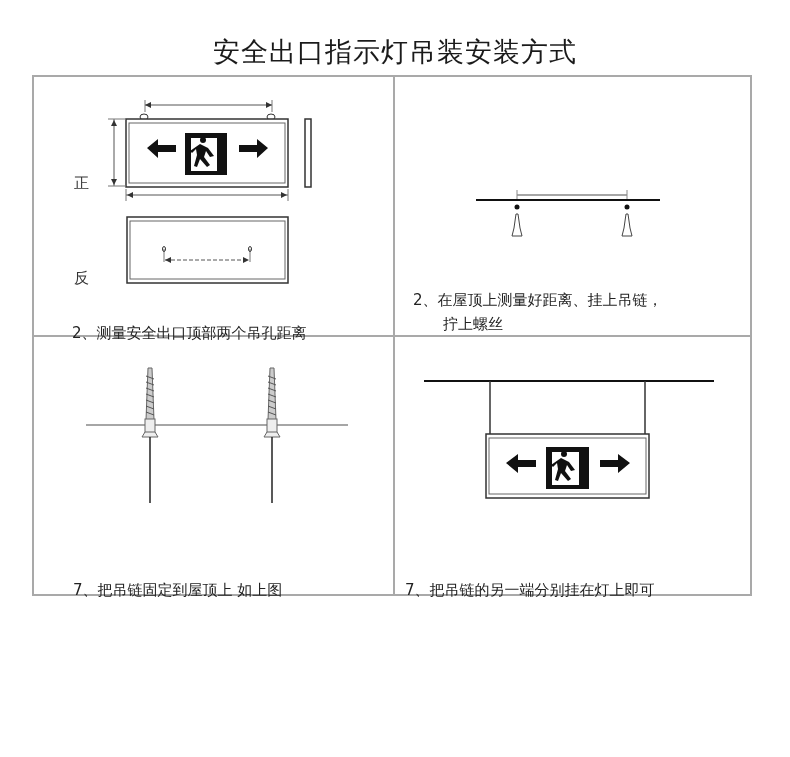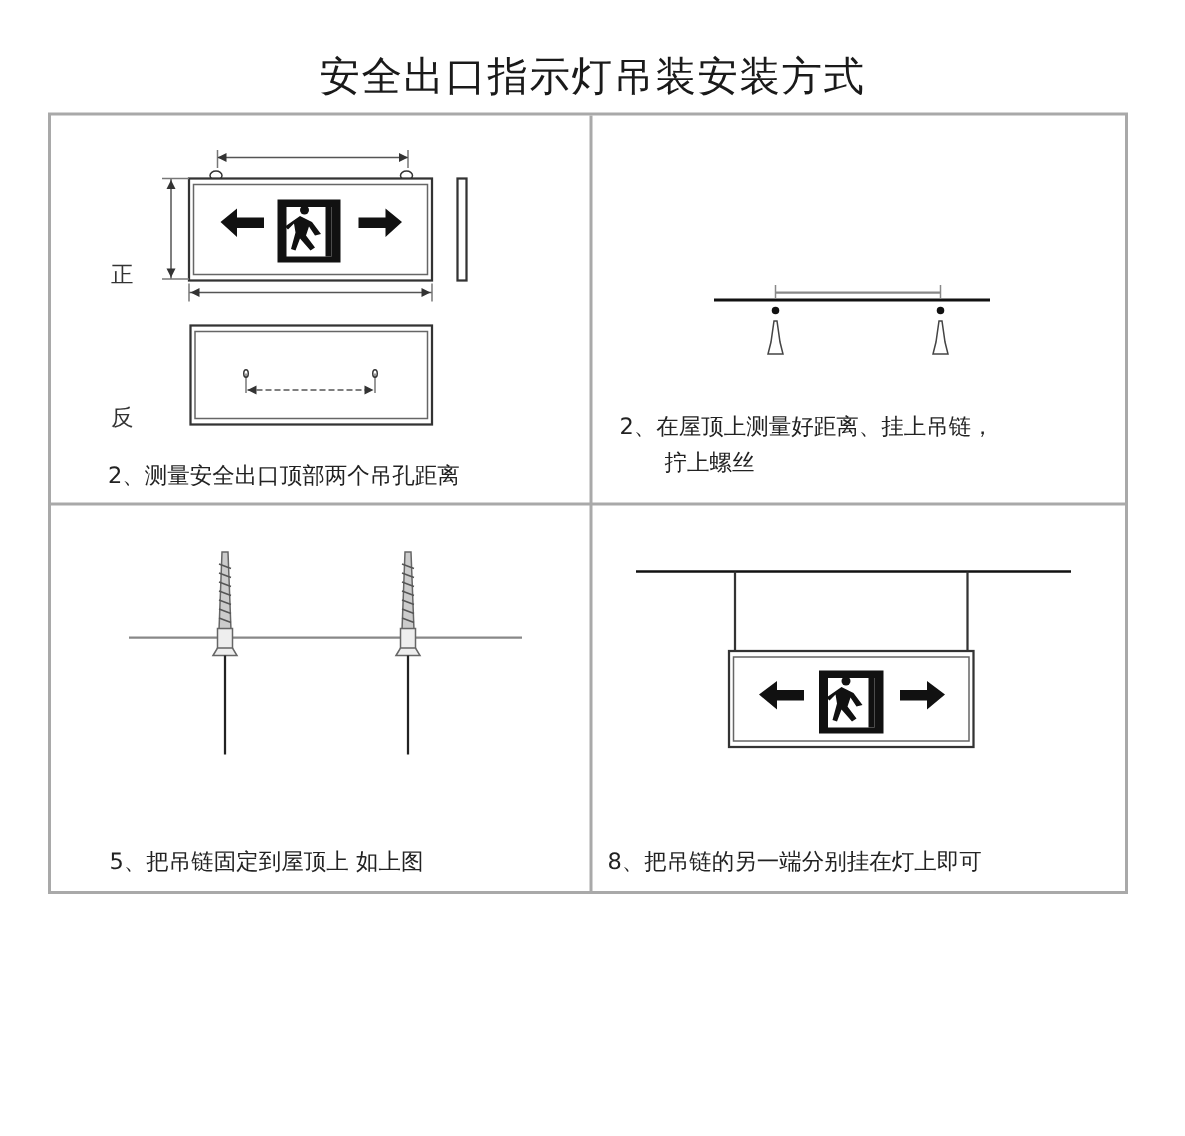--- a/index.html
+++ b/index.html
@@ -10,21 +10,21 @@
     .title {
       position: absolute; left: 0; top: 20px; width: 790px; text-align: center;
       font-size: 27px; letter-spacing: 1px; color: #1a1a1a; line-height: 40px; margin-top: 12px;
     }
     .grid {
       position: absolute; left: 32px; top: 75px; width: 720px; height: 521px;
       border: 2px solid #a9a9a9; box-sizing: border-box;
     }
     .vline { position: absolute; left: 359px; top: 0; width: 2px; height: 100%; background: #a9a9a9; }
     .hline { position: absolute; left: 0; top: 258px; width: 100%; height: 2px; background: #a9a9a9; }
-    .caption { position: absolute; font-size: 15px; color: #222; white-space: nowrap; line-height: 22px; }
+    .caption { position: absolute; font-size: 15px; color: #222; white-space: nowrap; line-height: 22px; margin-top: 16px; }
     .side-label { position: absolute; font-size: 15px; color: #333; }
     svg { position: absolute; overflow: visible; }
   </style>
 </head>
 <body>
 
 <div class="title">安全出口指示灯吊装安装方式</div>
 
 <div class="grid">
   <div class="vline"></div>
@@ -110,32 +110,32 @@
     <rect x="145" y="419" width="10" height="14" fill="#eee" stroke="#666" stroke-width="1"></rect>
     <path d="M142 437 L145 432 L155 432 L158 437 Z" fill="#eee" stroke="#666" stroke-width="1"></path>
     <line x1="150" y1="437" x2="150" y2="503" stroke="#222" stroke-width="1.5"></line>
 
     <path d="M270 368 L274 368 L276 420 L268 420 Z" fill="#ccc" stroke="#666" stroke-width="1"></path>
     <path d="M268 376 L276 379 M268 382 L276 385 M268 388 L276 391 M268 394 L276 397 M268 400 L276 403 M268 406 L276 409 M268 412 L276 415" stroke="#555" stroke-width="1"></path>
     <rect x="267" y="419" width="10" height="14" fill="#eee" stroke="#666" stroke-width="1"></rect>
     <path d="M264 437 L267 432 L277 432 L280 437 Z" fill="#eee" stroke="#666" stroke-width="1"></path>
     <line x1="272" y1="437" x2="272" y2="503" stroke="#222" stroke-width="1.5"></line>
   </svg>
-  <div class="caption" style="left:73px;top:563px;">5、把吊链固定到屋顶上 如上图</div>
+  <div class="caption" style="left:73px;top:563px;">7、把吊链固定到屋顶上 如上图</div>
 </div>
 
 <div>
   <svg style="left:0;top:0;" width="790" height="757">
     <line x1="424" y1="381" x2="714" y2="381" stroke="#111" stroke-width="1.8"></line>
     <line x1="490" y1="381" x2="490" y2="434" stroke="#333" stroke-width="1.5"></line>
     <line x1="645" y1="381" x2="645" y2="434" stroke="#333" stroke-width="1.5"></line>
     <rect x="486" y="434" width="163" height="64" fill="#fff" stroke="#333" stroke-width="1.5"></rect>
     <rect x="489" y="438" width="157" height="56" fill="none" stroke="#666" stroke-width="1"></rect>
     <polygon points="506,463 518,454 518,460 536,460 536,467 518,467 518,473" fill="#111"></polygon>
     <rect x="546" y="447" width="43" height="42" fill="#111"></rect>
     <rect x="552" y="452" width="31" height="33" fill="#fff"></rect>
     <rect x="579" y="452" width="4" height="33" fill="#111"></rect>
     <circle cx="564" cy="454" r="3" fill="#111"></circle>
     <path d="M561 458 L569 462 L575 470 L571 471 L567 465 L565 471 L571 479 L568 481 L561 473 L558 481 L555 480 L558 469 L557 463 L553 467 L551 465 Z" fill="#111"></path>
     <polygon points="630,463 618,454 618,460 600,460 600,467 618,467 618,473" fill="#111"></polygon>
   </svg>
-  <div class="caption" style="left:405px;top:563px;">8、把吊链的另一端分别挂在灯上即可</div>
+  <div class="caption" style="left:405px;top:563px;">7、把吊链的另一端分别挂在灯上即可</div>
 </div>
 
 </body></html>

